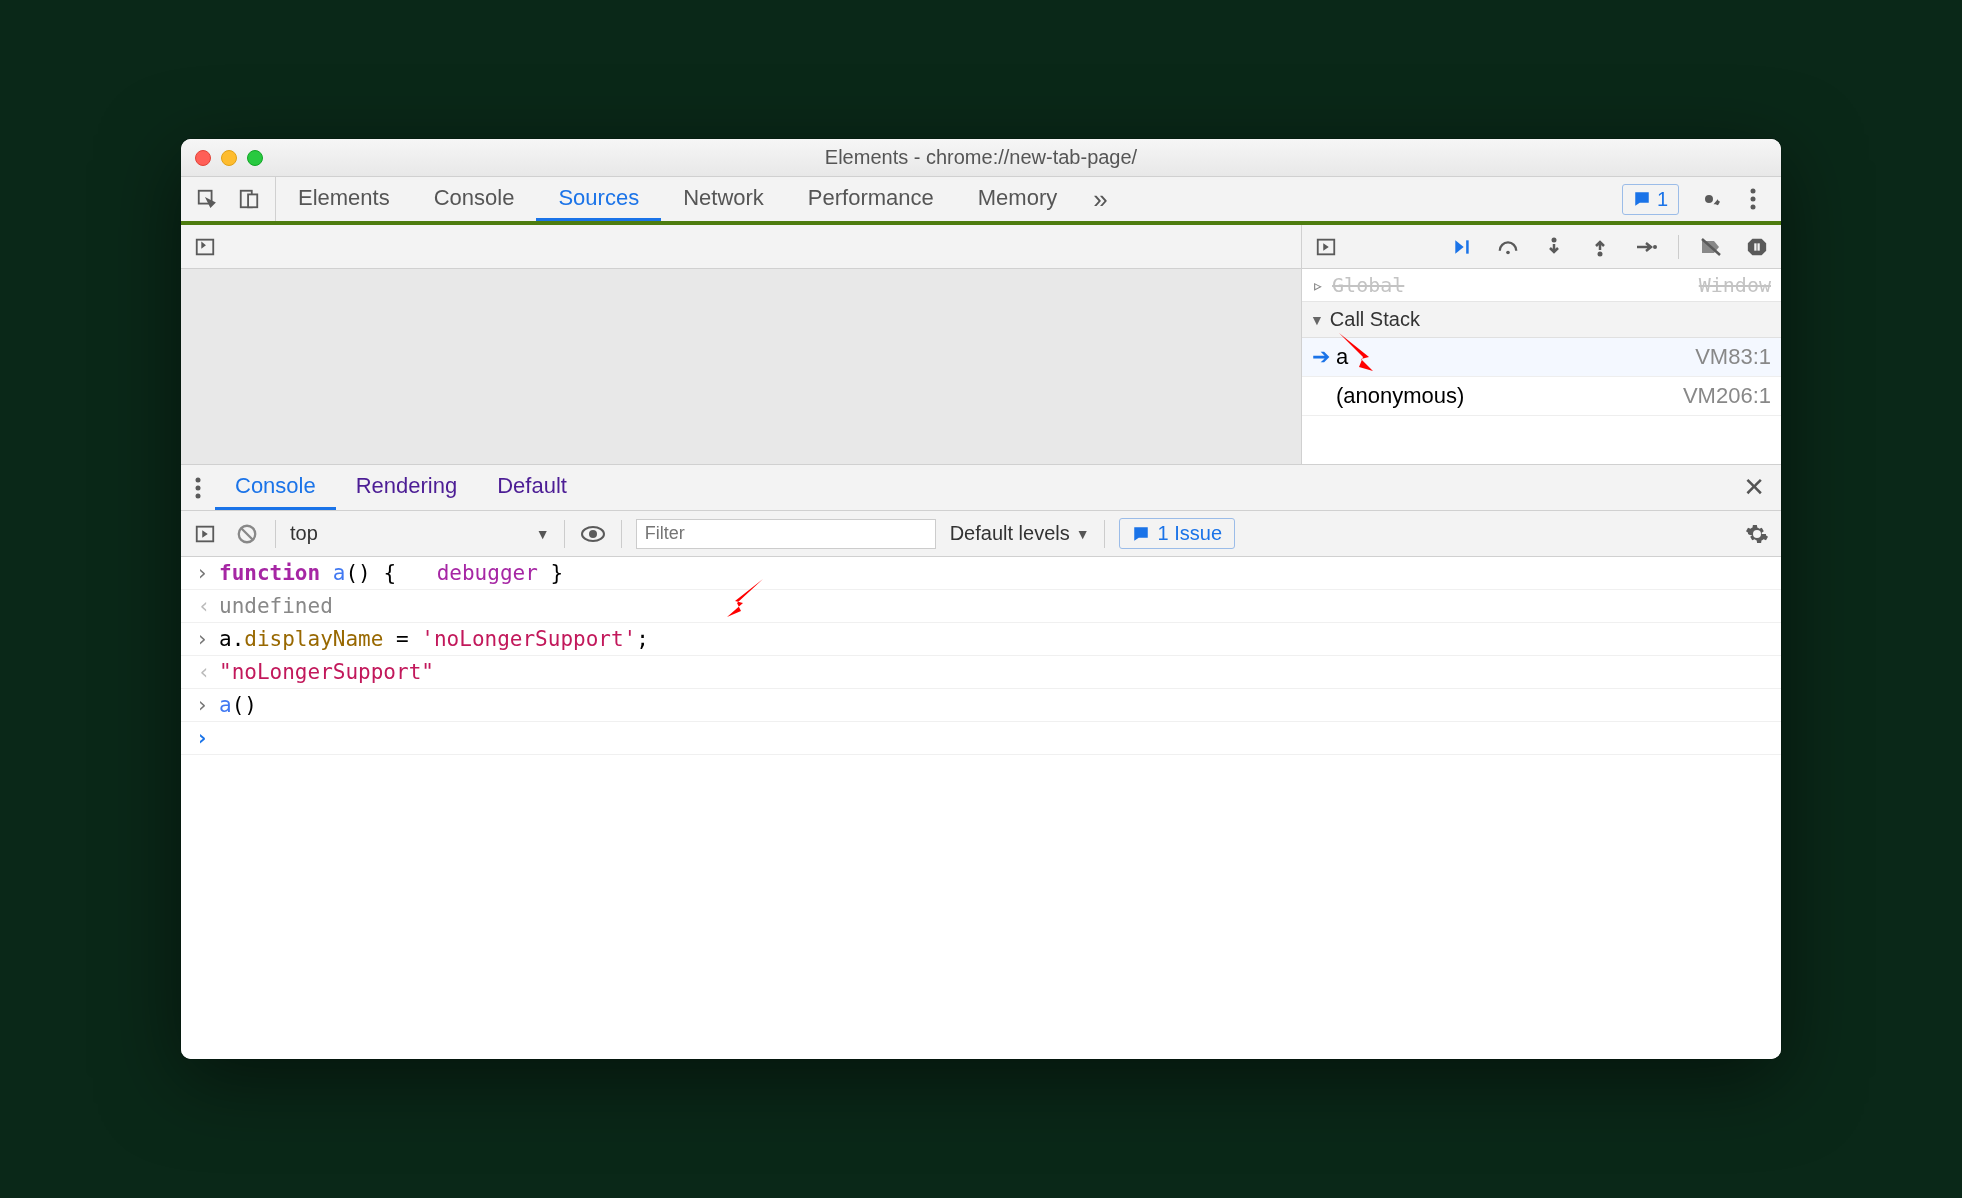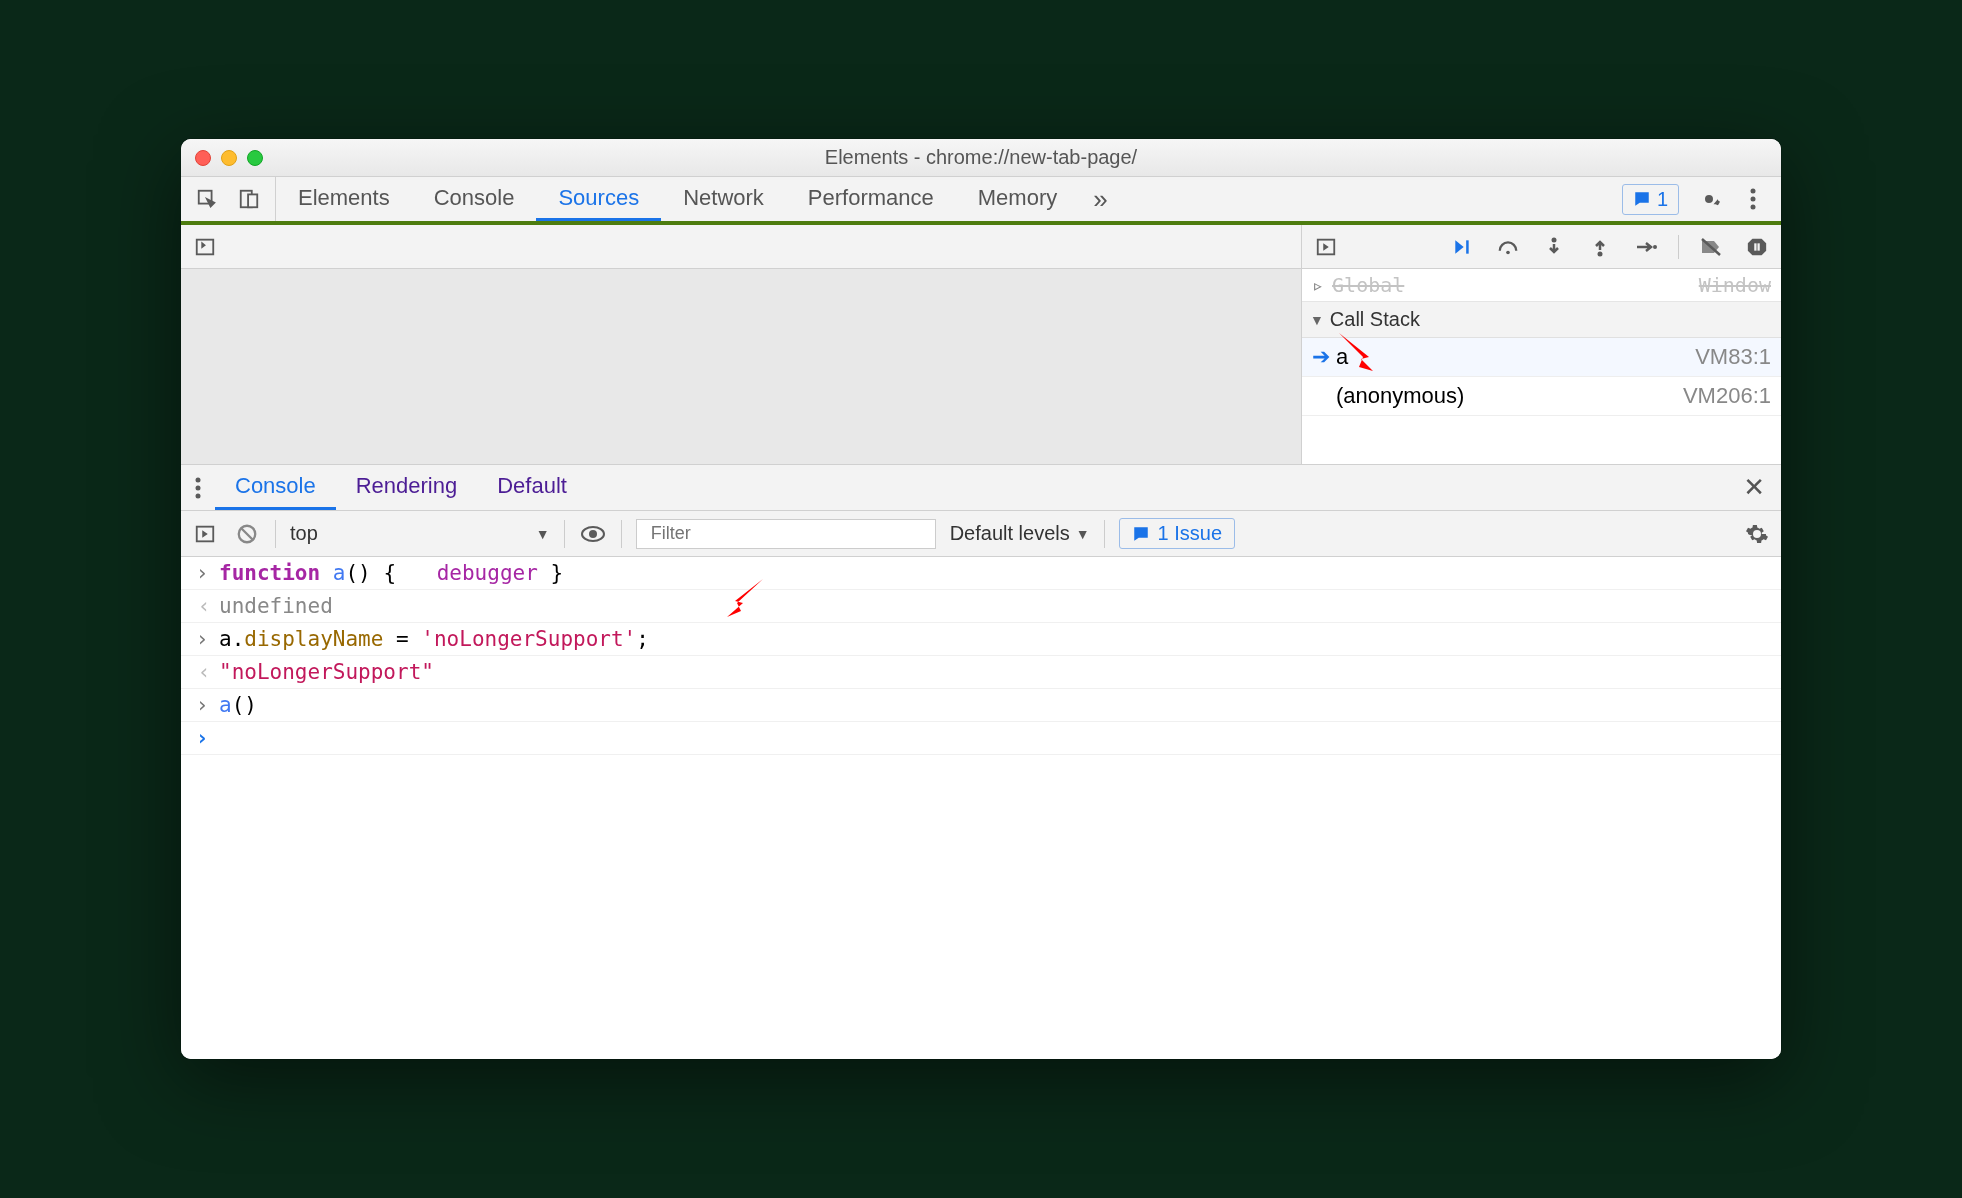--- a/index.html
+++ b/index.html
@@ -136,21 +136,21 @@
   
   .con-toolbar {
     height:46px; border-bottom:1px solid #d0d0d0;
     display:flex; align-items:center; gap:14px;
     padding:0 10px; background:#f3f3f3;
   }
   .con-toolbar .ctx { display:flex; align-items:center; gap:4px; font-size:20px; color:#333;}
   .con-toolbar .tri-down { color:#555; font-size:14px;}
   .filter-input {
     width:300px; height:30px; border:1px solid #ccc; background:#fff;
-    font-size:18px; padding:0 14px; color:#333;
+    font-size:18px; padding:0 8px; color:#333;
   }
   .levels { display:flex; align-items:center; gap:6px; font-size:20px; color:#333;}
   .issues-pill {
     display:flex; align-items:center; gap:8px;
     border:1px solid #9bbce8; border-radius:3px;
     padding:3px 12px; font-size:20px; color:#1a73e8;
   }
   .con-toolbar .gear-right { margin-left:auto;}
   
   .console-body { flex:1; background:#fff; font-family: Menlo, Consolas, monospace; font-size:21px;}

